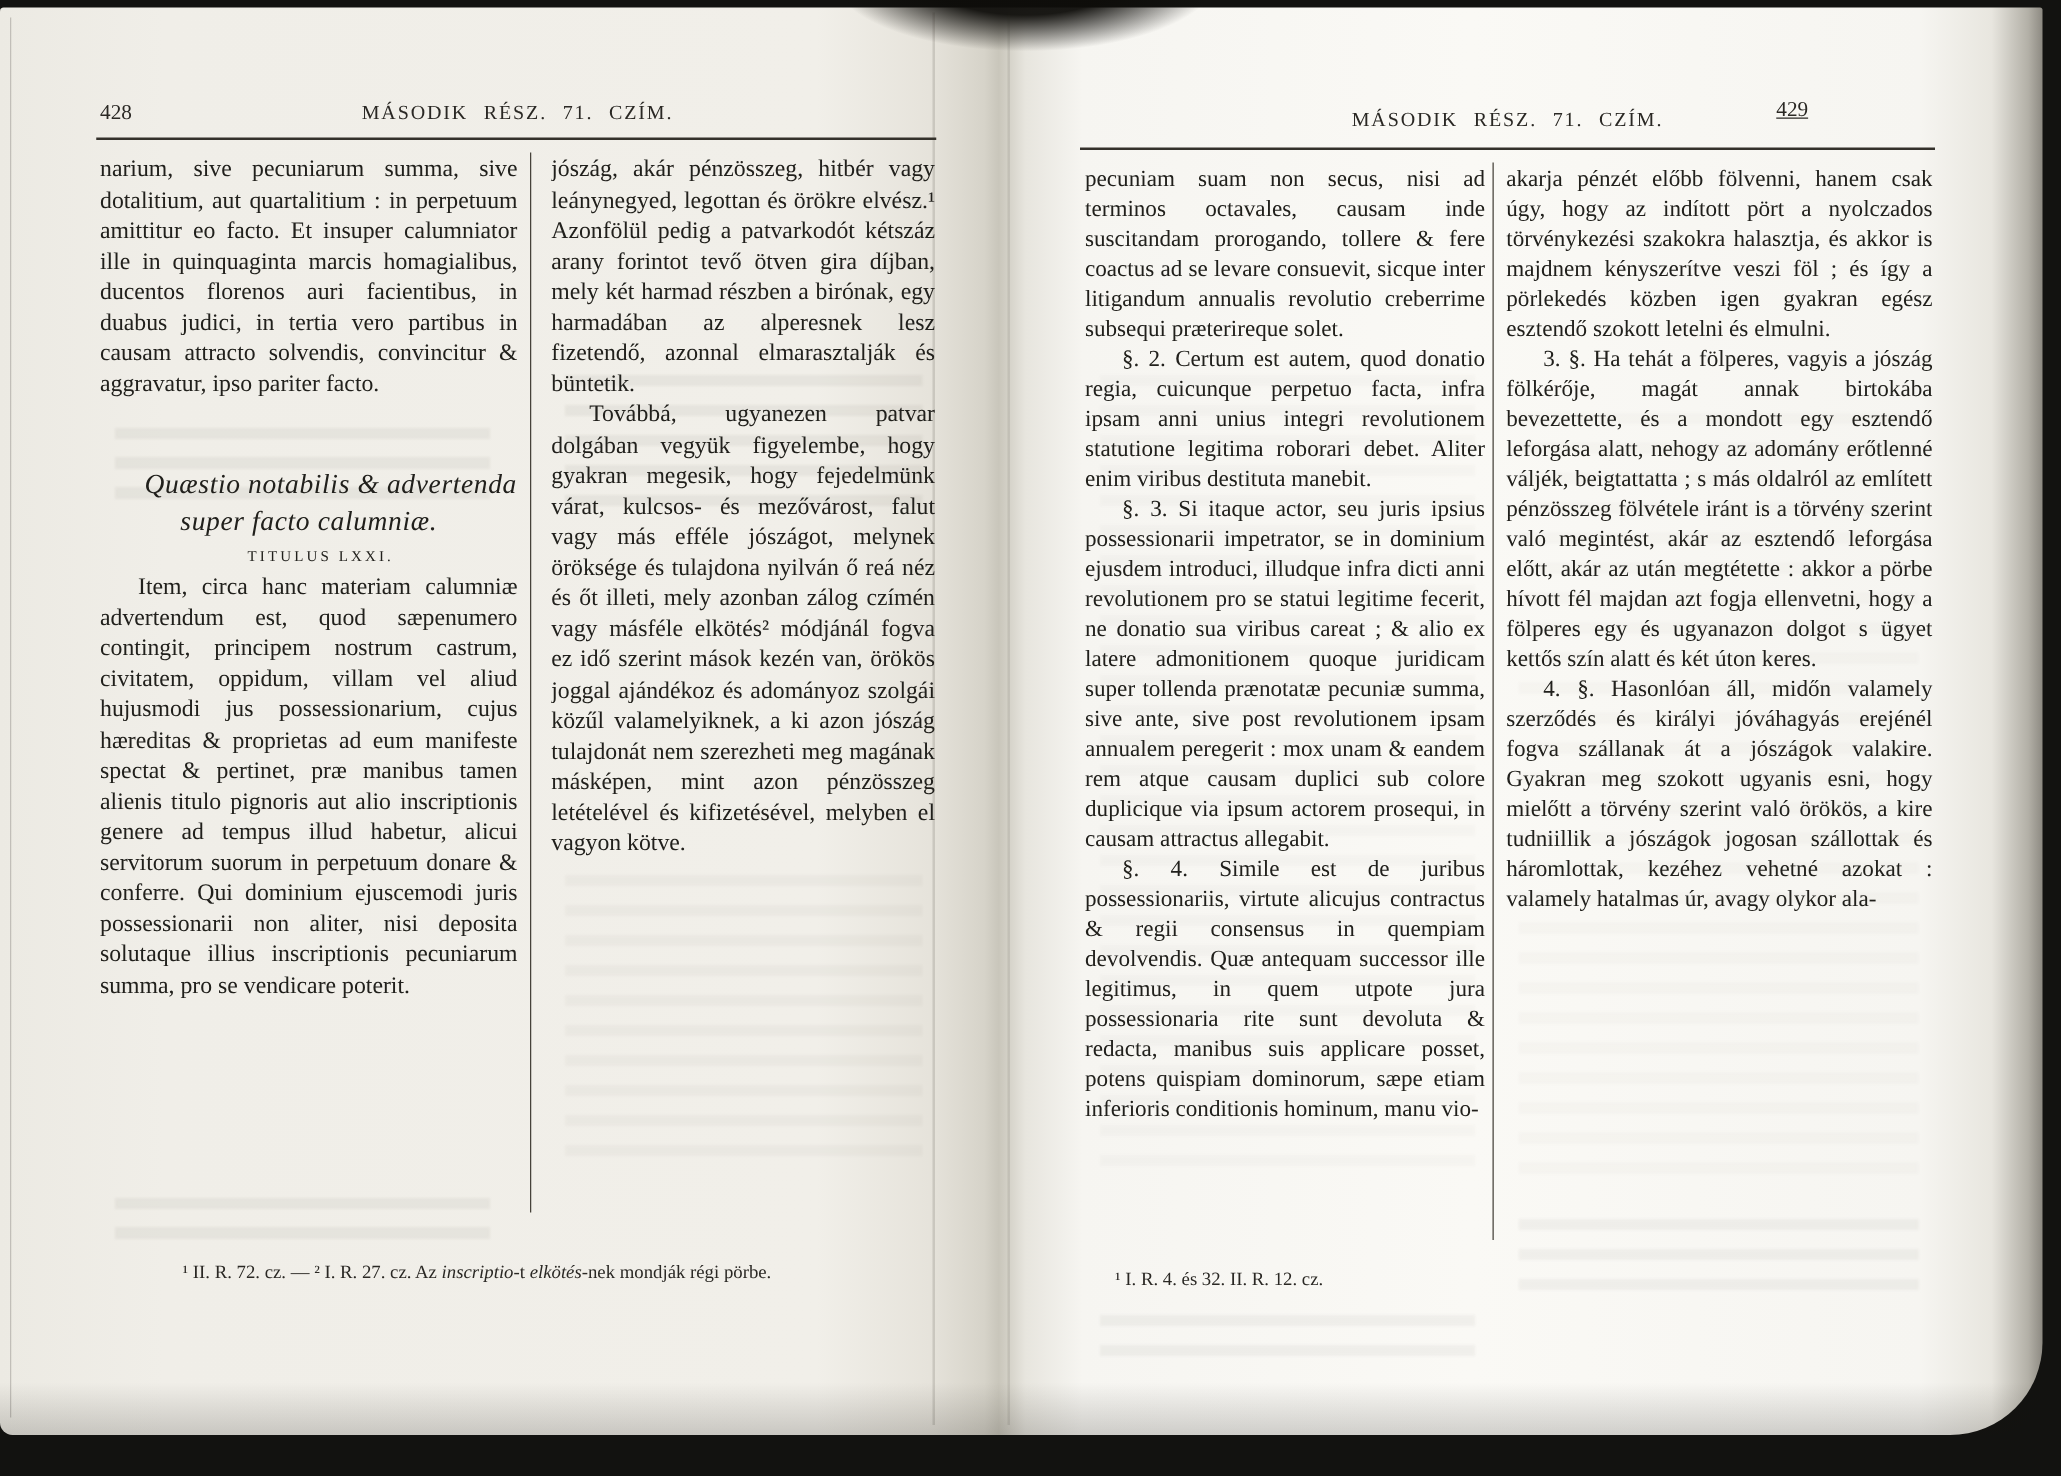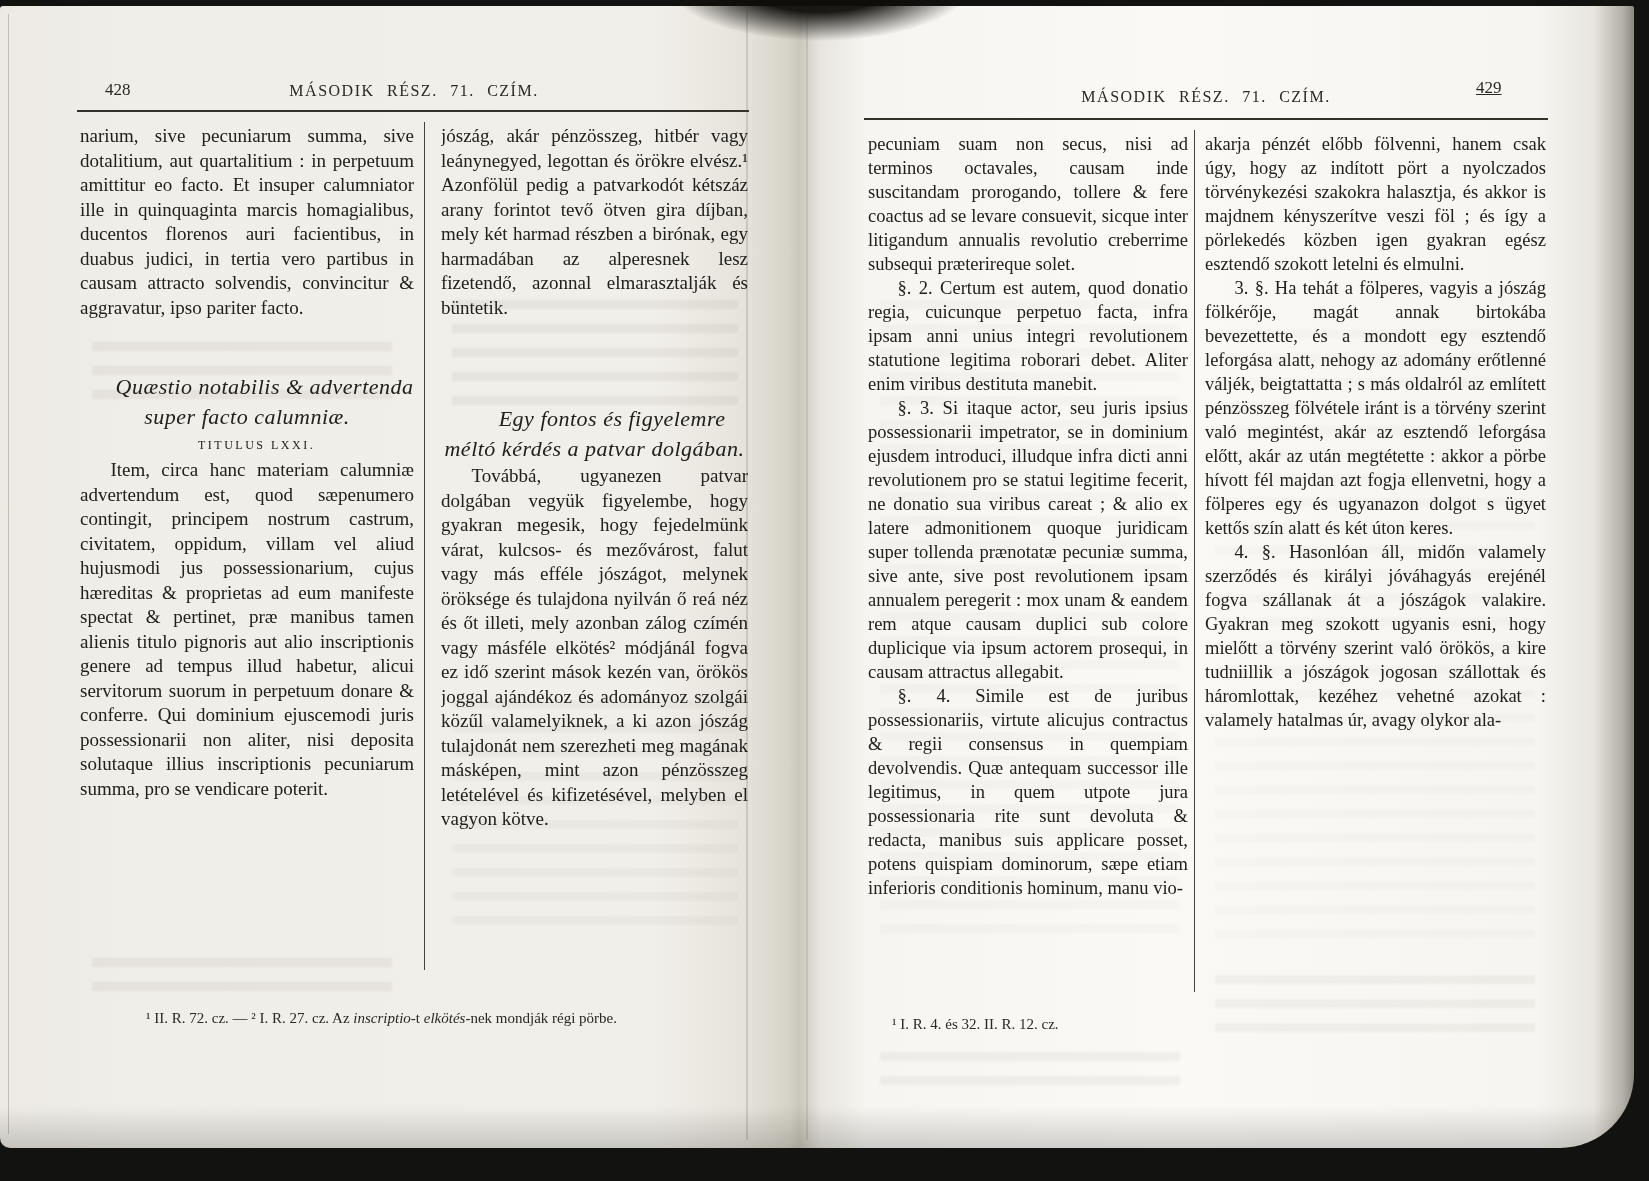--- a/index.html
+++ b/index.html
@@ -32,22 +32,22 @@
     border-radius:0 0 74px 10px;
   }
   
   .running-head{
     position:absolute;font-size:16px;letter-spacing:1.5px;word-spacing:7px;
     color:#2a2824;text-align:center;
   }
   .rh-left{left:80px;top:82px;width:668px;}
   .rh-right{left:866px;top:88px;width:680px;}
   .pagenum{position:absolute;font-size:17px;color:#2a2824;}
-  .pn-428{left:80px;top:80px;margin-left:25px;}
-  .pn-429{left:1476px;top:78px;text-decoration:underline;}
+  .pn-428{left:80px;top:80px;}
+  .pn-429{left:1421px;top:78px;text-decoration:underline;}
   .head-rule{position:absolute;height:2px;background:#34312b;}
   .hr-left{left:77px;top:110px;width:672px;}
   .hr-right{left:864px;top:118px;width:684px;}
   
   .col{
     position:absolute;text-align:justify;overflow:hidden;
   }
   .page-left .col{font-size:19px;line-height:24.5px;}
   .page-right .col{font-size:18.5px;line-height:24px;}
   .col p{margin:0;text-indent:1.6em;}
@@ -117,21 +117,20 @@
 
   <div class="col col-l-latin" lang="la">
     <p class="cont">narium, sive pecuniarum summa, sive dotalitium, aut quartalitium : in perpetuum amittitur eo facto. Et insuper calumniator ille in quinquaginta marcis homagialibus, ducentos florenos auri facientibus, in duabus judici, in tertia vero partibus in causam attracto solvendis, convincitur &amp; aggravatur, ipso pariter facto.</p>
     <p class="h-italic gap-latin">Quæstio notabilis &amp; advertenda super facto calumniæ.</p>
     <p class="h-titulus">TITULUS LXXI.</p>
     <p class="after-titulus">Item, circa hanc materiam calumniæ advertendum est, quod sæpenumero contingit, principem nostrum castrum, civitatem, oppidum, villam vel aliud hujusmodi jus possessionarium, cujus hæreditas &amp; proprietas ad eum manifeste spectat &amp; pertinet, præ manibus tamen alienis titulo pignoris aut alio inscriptionis genere ad tempus illud habetur, alicui servitorum suorum in perpetuum donare &amp; conferre. Qui dominium ejuscemodi juris possessionarii non aliter, nisi deposita solutaque illius inscriptionis pecuniarum summa, pro se vendicare poterit.</p>
   </div>
 
   <div class="col col-l-hung" lang="hu">
     <p class="cont">jószág, akár pénzösszeg, hitbér vagy leánynegyed, legottan és örökre elvész.¹ Azonfölül pedig a patvarkodót kétszáz arany forintot tevő ötven gira díjban, mely két harmad részben a birónak, egy harmadában az alperesnek lesz fizetendő, azonnal elmarasztalják és büntetik.</p>
-    <p class="h-italic gap-hung">Egy fontos és figyelemre méltó kérdés a patvar dolgában.</p>
     <p class="after-titulus">Továbbá, ugyanezen patvar dolgában vegyük figyelembe, hogy gyakran megesik, hogy fejedelmünk várat, kulcsos- és mezővárost, falut vagy más efféle jószágot, melynek öröksége és tulajdona nyilván ő reá néz és őt illeti, mely azonban zálog czímén vagy másféle elkötés² módjánál fogva ez idő szerint mások kezén van, örökös joggal ajándékoz és adományoz szolgái közűl valamelyiknek, a ki azon jószág tulajdonát nem szerezheti meg magának másképen, mint azon pénzösszeg letételével és kifizetésével, melyben el vagyon kötve.</p>
   </div>
 
   <div class="footnote fn-left"><span>¹ II. R. 72. cz. — ² I. R. 27. cz. Az </span><span class="it">inscriptio</span><span>-t </span><span class="it">elkötés</span><span>-nek mondják régi pörbe.</span></div>
 </div>
 
 <div class="page-right">
   <div class="pagenum pn-429">429</div>
   <div class="running-head rh-right">MÁSODIK RÉSZ. 71. CZÍM.</div>
   <div class="head-rule hr-right"></div>

